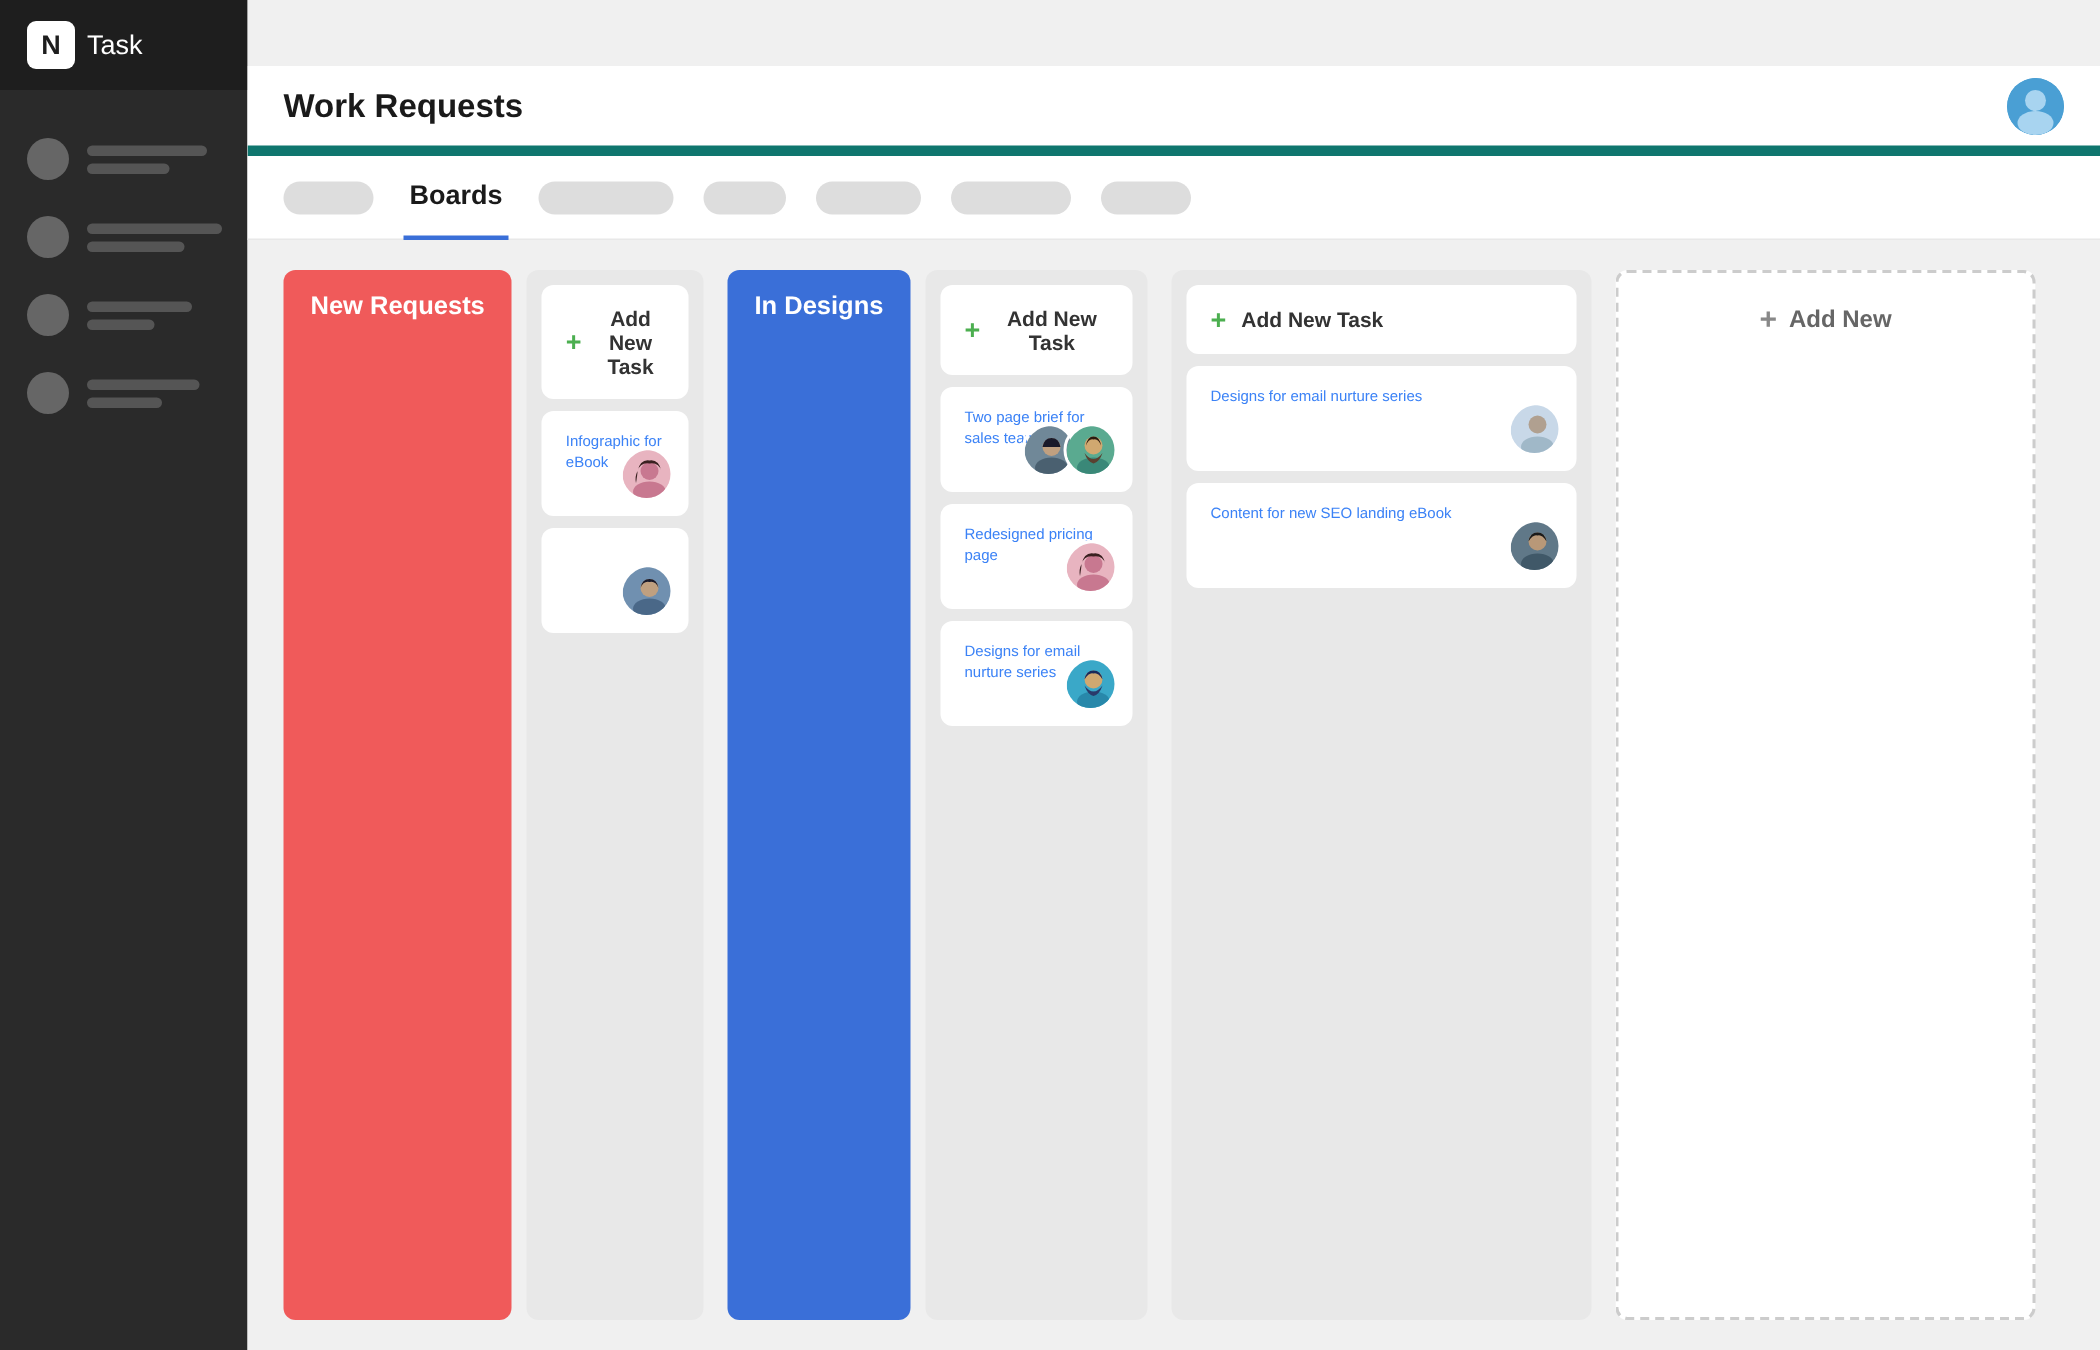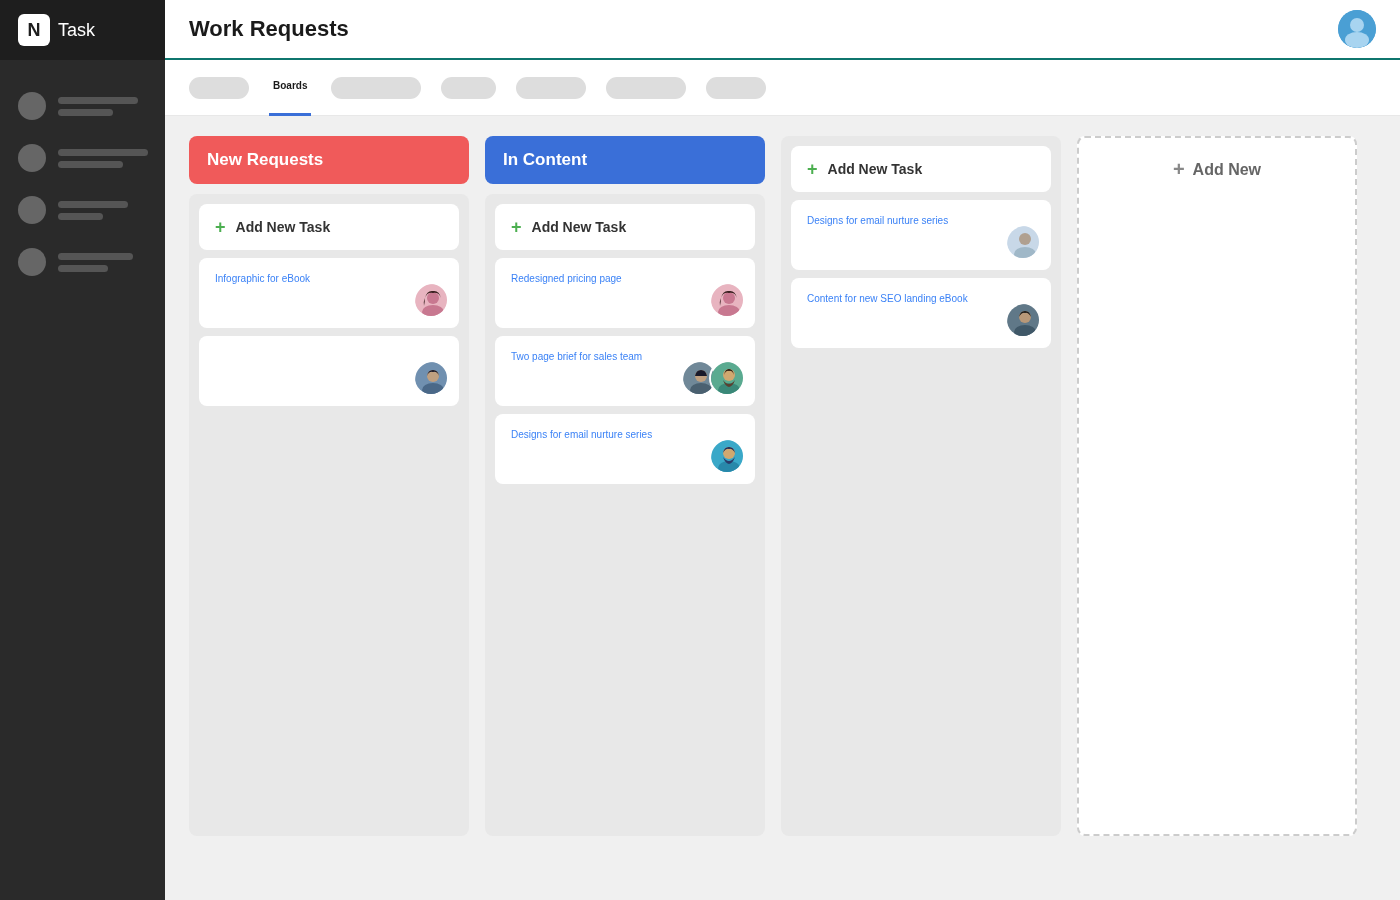--- a/index.html
+++ b/index.html
@@ -78,23 +78,24 @@
       overflow: hidden;
     }
 
     
     .topbar {
       height: 60px;
       background: #fff;
       display: flex;
       align-items: center;
       padding: 0 24px;
-      border-bottom: 2px solid #0f766e;
+      border-bottom: 7px solid #0f766e;
       justify-content: space-between;
       flex-shrink: 0;
+      margin-top: 44px;
     }
     .page-title {
       font-size: 22px;
       font-weight: 700;
       color: #1a1a1a;
     }
     .user-avatar-circle {
       width: 38px;
       height: 38px;
       border-radius: 50%;
@@ -115,21 +116,21 @@
       border-bottom: 1px solid #e8e8e8;
       gap: 20px;
       flex-shrink: 0;
     }
     .tab-pill {
       height: 22px;
       border-radius: 11px;
       background: #ddd;
     }
     .tab-active {
-      font-size: 10px;
+      font-size: 18px;
       font-weight: 600;
       color: #1a1a1a;
       padding: 0 4px;
       border-bottom: 3px solid #3a6fd8;
       line-height: 46px;
       height: 56px;
       display: flex;
       align-items: center;
     }
 
@@ -141,21 +142,21 @@
       gap: 16px;
       overflow-x: auto;
       align-items: flex-start;
     }
 
     
     .board-column {
       width: 280px;
       flex-shrink: 0;
       display: flex;
-      flex-direction: column;
+      flex-direction: row;
       gap: 10px;
       min-height: 700px;
     }
     .column-header {
       border-radius: 8px;
       padding: 14px 18px;
       color: #fff;
       font-size: 17px;
       font-weight: 700;
     }
@@ -352,62 +353,62 @@
                 <path d="M12 14 Q13 8 18 8 Q23 8 24 14 Q22 9 18 10 Q14 9 12 14Z" fill="#1a1a2a"></path>
               </svg>
             </div>
           </div>
         </div>
       </div>
     </div>
 
     <div class="board-column col-in-progress">
       <div class="column-header">
-        <span>In Content</span>
+        <span>In Designs</span>
       </div>
       <div class="column-body">
         <button class="add-task-btn">
           <span class="plus-icon">+</span>
           <span>Add New Task</span>
         </button>
 
         <div class="task-card">
+          <div class="task-text">Two page brief for sales team</div>
+          <div class="avatar-group">
+            <div class="task-avatar">
+              <svg width="36" height="36" viewBox="0 0 36 36" xmlns="http://www.w3.org/2000/svg">
+                <circle cx="18" cy="18" r="18" fill="#708898"></circle>
+                <circle cx="18" cy="14" r="6" fill="#c0a080"></circle>
+                <ellipse cx="18" cy="28" rx="11" ry="7" fill="#4a6070"></ellipse>
+                <path d="M12 14 Q13 8 18 8 Q23 8 24 14" fill="#1a1a2a"></path>
+              </svg>
+            </div>
+            <div class="task-avatar">
+              <svg width="36" height="36" viewBox="0 0 36 36" xmlns="http://www.w3.org/2000/svg">
+                <circle cx="18" cy="18" r="18" fill="#5aaa90"></circle>
+                <circle cx="18" cy="13" r="6" fill="#d0a870"></circle>
+                <ellipse cx="18" cy="28" rx="11" ry="7" fill="#3a8878"></ellipse>
+
+                <path d="M12 18 Q14 24 18 25 Q22 24 24 18 Q21 22 18 22 Q15 22 12 18Z" fill="#5a4030"></path>
+                <path d="M13 13 Q14 7 18 7 Q22 7 23 13 Q21 8 18 9 Q15 8 13 13Z" fill="#2a1a10"></path>
+              </svg>
+            </div>
+          </div>
+        </div>
+
+        <div class="task-card">
           <div class="task-text">Redesigned pricing page</div>
           <div class="avatar-group">
             <div class="task-avatar">
               <svg width="36" height="36" viewBox="0 0 36 36" xmlns="http://www.w3.org/2000/svg">
                 <circle cx="18" cy="18" r="18" fill="#e8b4c0"></circle>
                 <circle cx="18" cy="14" r="6" fill="#c87890"></circle>
                 <ellipse cx="18" cy="28" rx="11" ry="7" fill="#c87890"></ellipse>
                 <path d="M10 14 Q12 6 18 7 Q24 6 26 14 Q24 8 18 9 Q12 8 10 14Z" fill="#3a2020"></path>
                 <path d="M10 14 Q8 18 9 22 Q10 16 10 14Z" fill="#3a2020"></path>
-              </svg>
-            </div>
-          </div>
-        </div>
-
-        <div class="task-card">
-          <div class="task-text">Two page brief for sales team</div>
-          <div class="avatar-group">
-            <div class="task-avatar">
-              <svg width="36" height="36" viewBox="0 0 36 36" xmlns="http://www.w3.org/2000/svg">
-                <circle cx="18" cy="18" r="18" fill="#708898"></circle>
-                <circle cx="18" cy="14" r="6" fill="#c0a080"></circle>
-                <ellipse cx="18" cy="28" rx="11" ry="7" fill="#4a6070"></ellipse>
-                <path d="M12 14 Q13 8 18 8 Q23 8 24 14" fill="#1a1a2a"></path>
-              </svg>
-            </div>
-            <div class="task-avatar">
-              <svg width="36" height="36" viewBox="0 0 36 36" xmlns="http://www.w3.org/2000/svg">
-                <circle cx="18" cy="18" r="18" fill="#5aaa90"></circle>
-                <circle cx="18" cy="13" r="6" fill="#d0a870"></circle>
-                <ellipse cx="18" cy="28" rx="11" ry="7" fill="#3a8878"></ellipse>
-
-                <path d="M12 18 Q14 24 18 25 Q22 24 24 18 Q21 22 18 22 Q15 22 12 18Z" fill="#5a4030"></path>
-                <path d="M13 13 Q14 7 18 7 Q22 7 23 13 Q21 8 18 9 Q15 8 13 13Z" fill="#2a1a10"></path>
               </svg>
             </div>
           </div>
         </div>
 
         <div class="task-card">
           <div class="task-text">Designs for email nurture series</div>
           <div class="avatar-group">
             <div class="task-avatar">
               <svg width="36" height="36" viewBox="0 0 36 36" xmlns="http://www.w3.org/2000/svg">

